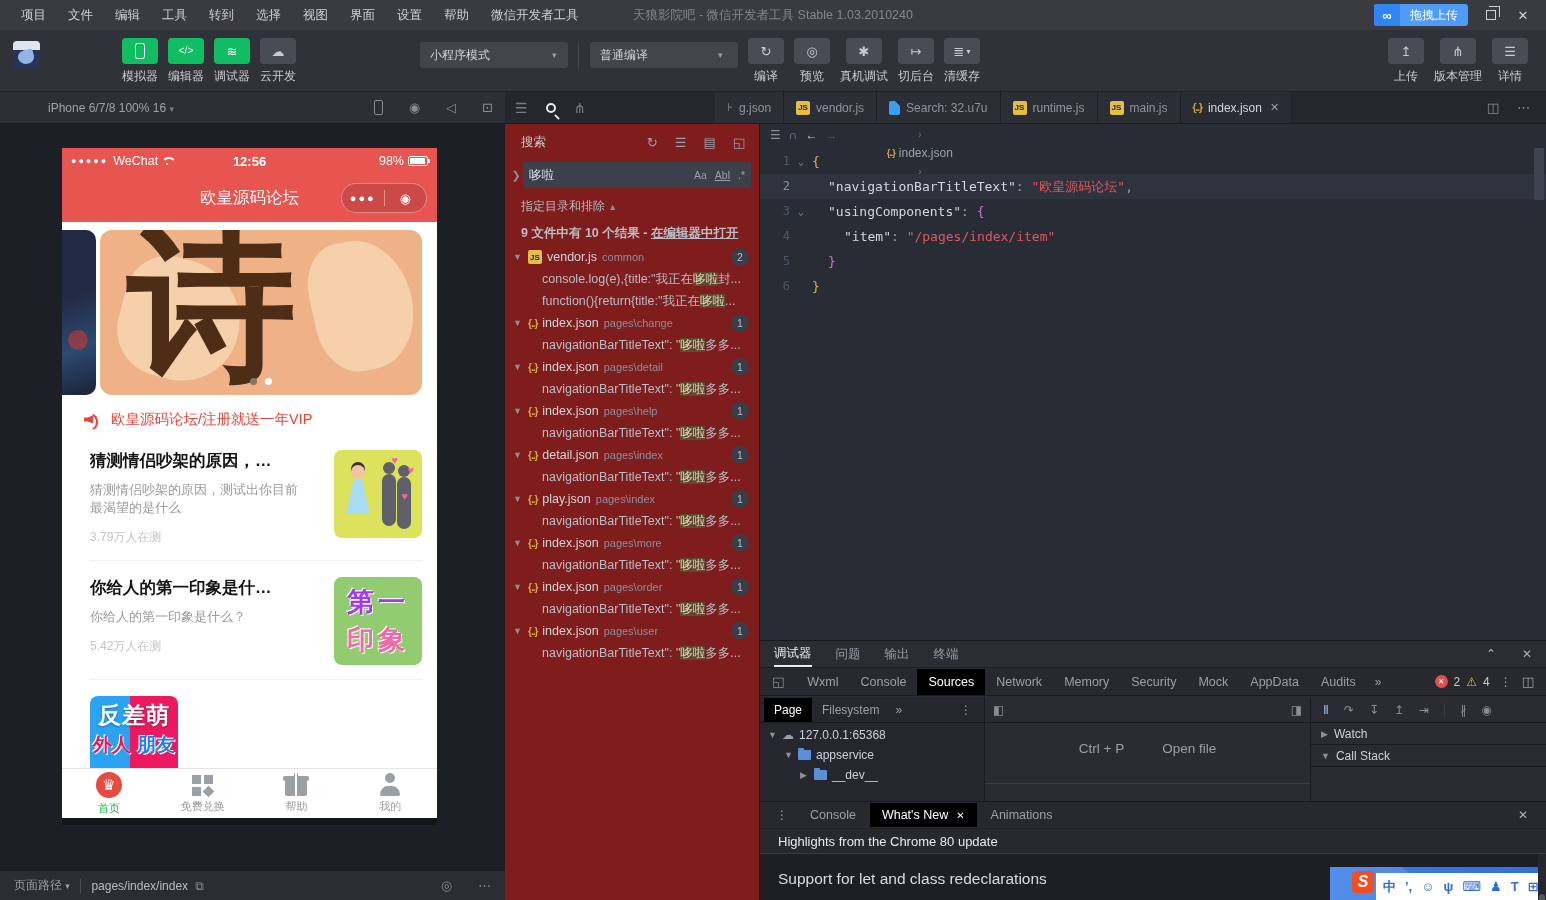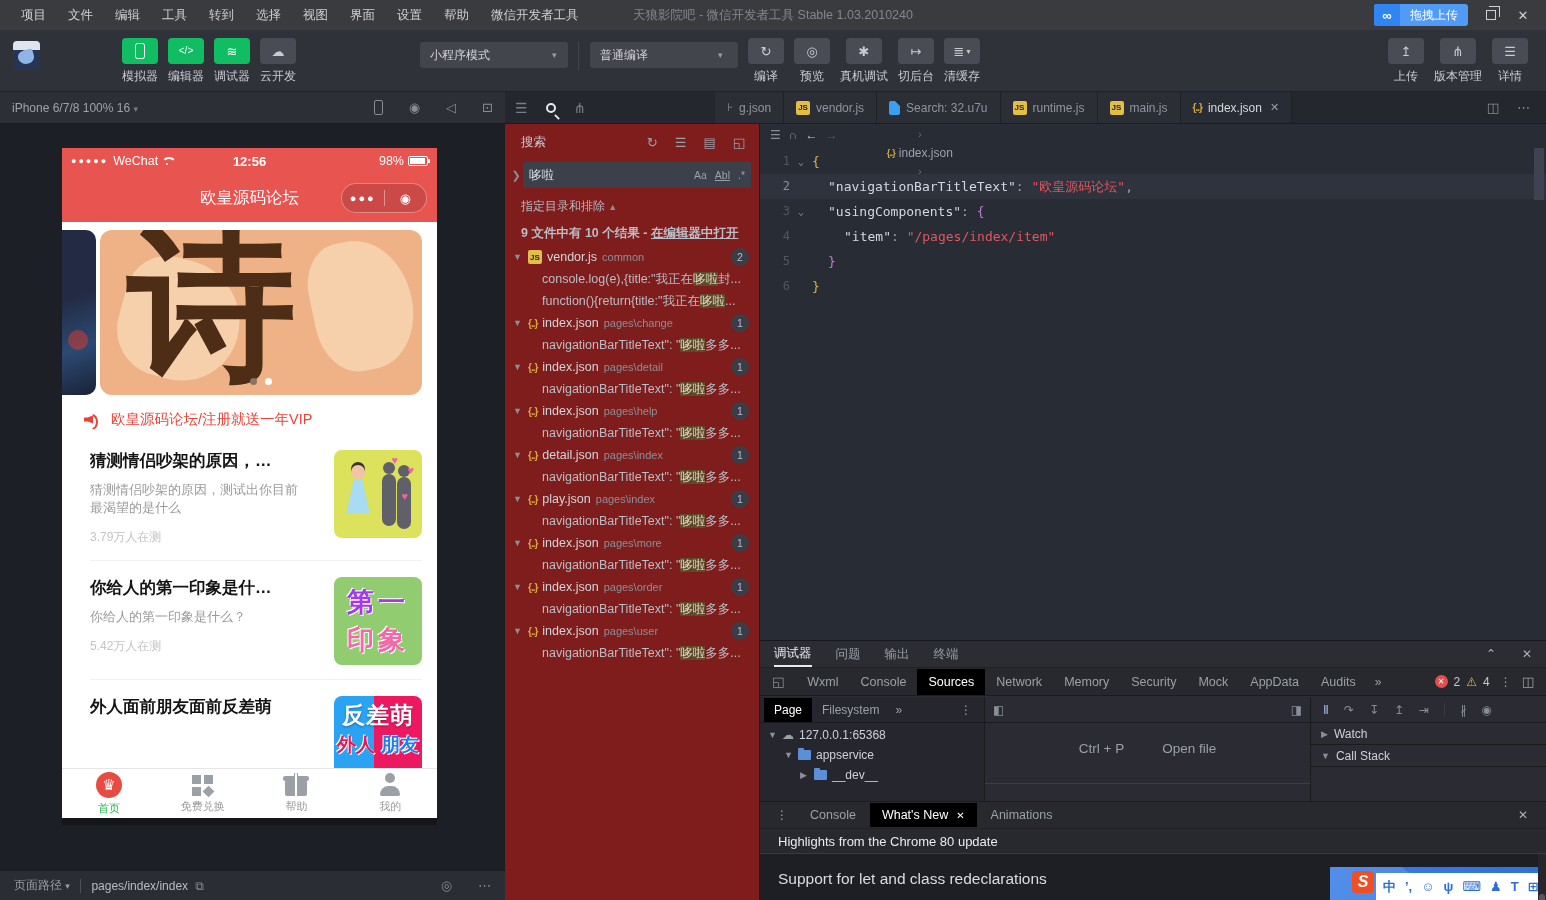--- a/index.html
+++ b/index.html
@@ -31,21 +31,21 @@
   .tb-label { font-size:12px; color:#c9cbd1; margin-top:4px; white-space:nowrap; }
   .tb-glyph { font-size:13px; line-height:1; }
   .mini-caret { font-size:8px; margin-left:2px; }
   .i-phone { width:10px; height:16px; border:1.5px solid #fff; border-radius:2.5px; display:inline-block; }
   .dd { position:absolute; top:12px; height:26px; background:#43454d; border-radius:3px; color:#d2d3d7; font-size:12px; display:flex; align-items:center; padding:0 10px; cursor:pointer; }
   .dd .caret { margin-left:auto; font-size:9px; color:#9b9da5; }
   .tb-sep { position:absolute; top:12px; left:578px; width:1px; height:28px; background:#41434b; }
 
   
   .sim-header { position:absolute; left:0; top:92px; width:505px; height:32px; background:#2d2f37; border-bottom:1px solid #1c1d22; display:flex; align-items:center; padding:0 12px; z-index:20; }
-  .sim-device { color:#a0a2a8; font-size:12px; }
+  .sim-device { color:#a0a2a8; font-size:12px;margin-left:36px; }
   .sim-header .hd-icons { margin-left:auto; display:flex; gap:26px; color:#8a8c93; font-size:13px; align-items:center; }
   .i-phone-sm { width:9px; height:15px; border:1.5px solid #8a8c93; border-radius:2px; display:inline-block; }
 
   
   .tabs-row { position:absolute; left:505px; top:92px; right:0; height:32px; background:#25272e; border-bottom:1px solid #1c1d22; display:flex; align-items:stretch; z-index:20; }
   .side-icons { display:flex; align-items:center; gap:18px; padding:0 12px 0 10px; color:#787c86; font-size:14px; }
   .side-icons .active { color:#e8eaee; }
   .i-search { width:10px; height:10px; border:2px solid currentColor; border-radius:50%; position:relative; display:inline-block; }
   .i-search::after { content:""; position:absolute; left:8px; top:9px; width:2px; height:6px; background:currentColor; transform:rotate(-45deg); }
   .ed-tabs { display:flex; margin-left:118px; align-items:stretch; }
@@ -495,24 +495,20 @@
        <div class="pcard-title" data-interactable="false">你给人的第一印象是什…</div>
        <div class="pcard-desc" data-interactable="false">你给人的第一印象是什么？</div>
        <div class="pcard-count" data-interactable="false">5.42万人在测</div>
      </div>
      <div class="thumb thumb-impression" data-interactable="false">
        <span class="imp-l1">第一</span>
               <span class="imp-l2">印象</span>
      </div>
    </div>
           <div class="pcard" data-interactable="true">
-     <div class="pcard-text">
-       <div class="pcard-title" data-interactable="false">外人面前朋友面前反差萌</div>
-
-     </div>
      <div class="thumb thumb-contrast" data-interactable="false">
        <span class="tc-top">反差萌</span>
        <span class="tc-bottom">
                 <span class="w1">外人</span>
                 <span class="w2">朋友</span>
               </span>
      </div>
    </div>
         </div>
     </div>

